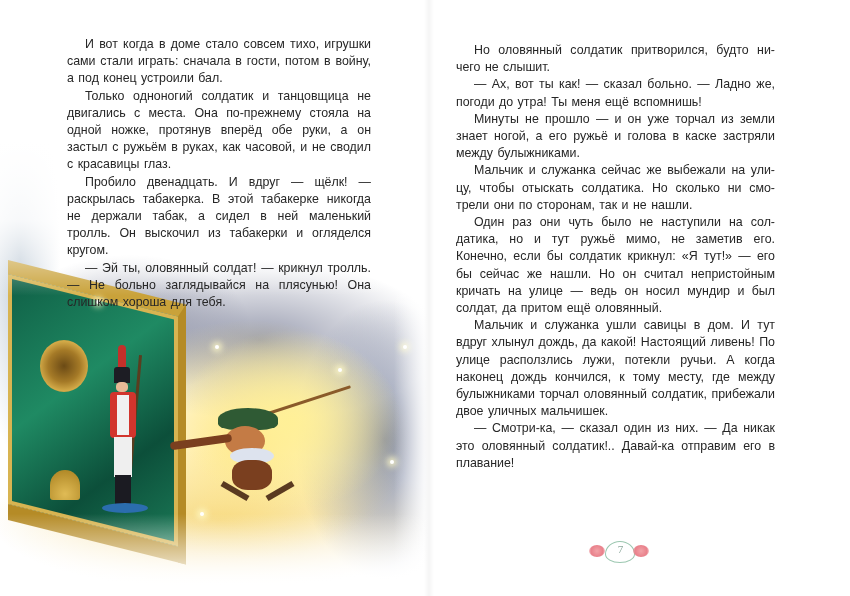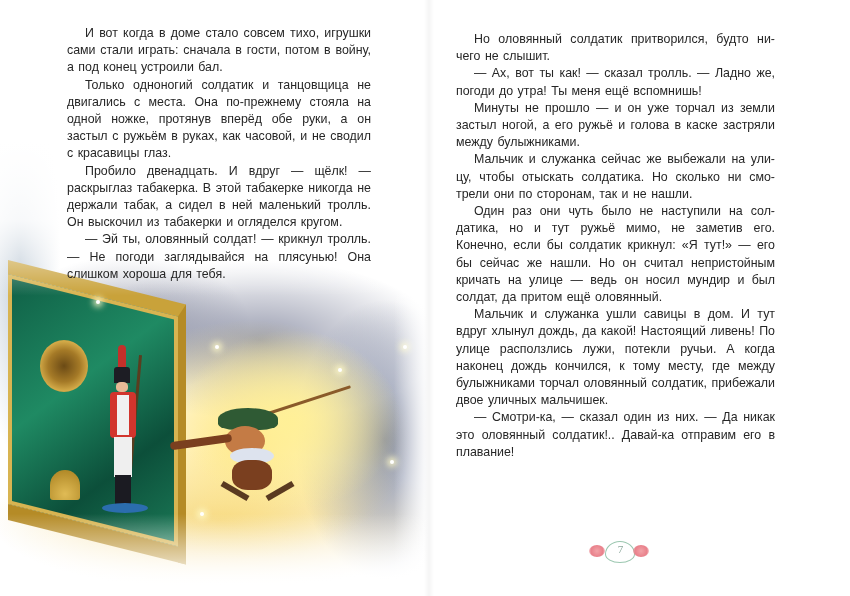--- a/index.html
+++ b/index.html
@@ -81,20 +81,21 @@
 
     
     .text-block {
       position: absolute;
       font-size: 12.4px;
       line-height: 17.2px;
       color: #262626;
       text-align: justify;
       hyphens: manual;
       word-spacing: 1px;
+      margin-top: 11px;
     }
     .text-left { left: 67px; top: 25px; width: 304px; z-index: 3; }
     .text-right { left: 456px; top: 31px; width: 319px; }
     .text-block p { margin: 0; text-indent: 18px; }
 
     .page-number {
       position: absolute; left: 589px; top: 540px; width: 60px; height: 22px;
     }
     .page-number .heart {
       position: absolute; left: 16px; top: 1px; width: 28px; height: 20px;
@@ -149,31 +150,31 @@
       <div class="sparkle" style="left:390px;top:320px"></div>
       <div class="sparkle" style="left:215px;top:205px"></div>
       <div class="sparkle" style="left:200px;top:372px"></div>
       <div class="sparkle" style="left:403px;top:205px"></div>
       <div class="white-fade"></div>
     </div>
 
     <div class="text-block text-left">
       <p>И вот когда в доме стало совсем тихо, игрушки сами стали играть: сначала в гости, потом в вой­ну, а под конец устроили бал.</p>
       <p>Только одноногий солдатик и танцовщица не дви­гались с места. Она по-прежнему стояла на одной ножке, протянув вперёд обе руки, а он застыл с ружьём в руках, как часовой, и не сводил с кра­савицы глаз.</p>
-      <p>Пробило двенадцать. И вдруг — щёлк! — раскры­глаз табакерка. В этой табакерке никогда не дер­жали табак, а сидел в ней маленький тролль. Он выскочил из табакерки и огляделся кругом.</p>
-      <p>— Эй ты, оловянный солдат! — крикнул тролль. — Не погоди заглядывайся на плясунью! Она слиш­ком хороша для тебя.</p>
+      <p>Пробило двенадцать. И вдруг — щёлк! — раскры­лась табакерка. В этой табакерке никогда не дер­жали табак, а сидел в ней маленький тролль. Он выскочил из табакерки и огляделся кругом.</p>
+      <p>— Эй ты, оловянный солдат! — крикнул тролль. — Не больно заглядывайся на плясунью! Она слиш­ком хороша для тебя.</p>
     </div>
   </div>
 
   <div class="gutter"></div>
 
   <div class="text-block text-right">
     <p>Но оловянный солдатик притворился, будто ни­чего не слышит.</p>
-    <p>— Ах, вот ты как! — сказал тролль. — Ладно же, погоди до утра! Ты меня ещё вспомнишь!</p>
-    <p>Минуты не прошло — и он уже торчал из зем­ли застыл ногой, а его ружьё и голова в каске за­стряли между булыжниками.</p>
+    <p>— Ах, вот ты как! — сказал больно. — Ладно же, погоди до утра! Ты меня ещё вспомнишь!</p>
+    <p>Минуты не прошло — и он уже торчал из зем­ли знает ногой, а его ружьё и голова в каске за­стряли между булыжниками.</p>
     <p>Мальчик и служанка сейчас же выбежали на ули­цу, чтобы отыскать солдатика. Но сколько ни смо­трели они по сторонам, так и не нашли.</p>
     <p>Один раз они чуть было не наступили на сол­датика, но и тут ружьё мимо, не заметив его. Конечно, если бы солдатик крикнул: «Я тут!» — его бы сейчас же нашли. Но он считал непристойным кричать на улице — ведь он носил мундир и был солдат, да притом ещё оловянный.</p>
     <p>Мальчик и служанка ушли савицы в дом. И тут вдруг хлынул дождь, да какой! Настоящий ливень! По улице расползлись лужи, потекли ручьи. А ког­да наконец дождь кончился, к тому месту, где между булыжниками торчал оловянный солдатик, прибежали двое уличных мальчишек.</p>
     <p>— Смотри-ка, — сказал один из них. — Да ни­как это оловянный солдатик!.. Давай-ка отправим его в плавание!</p>
   </div>
 
   <div class="page-number">
     <div class="flower-left"></div>
     <div class="heart"></div>
     <div class="flower-right"></div>

